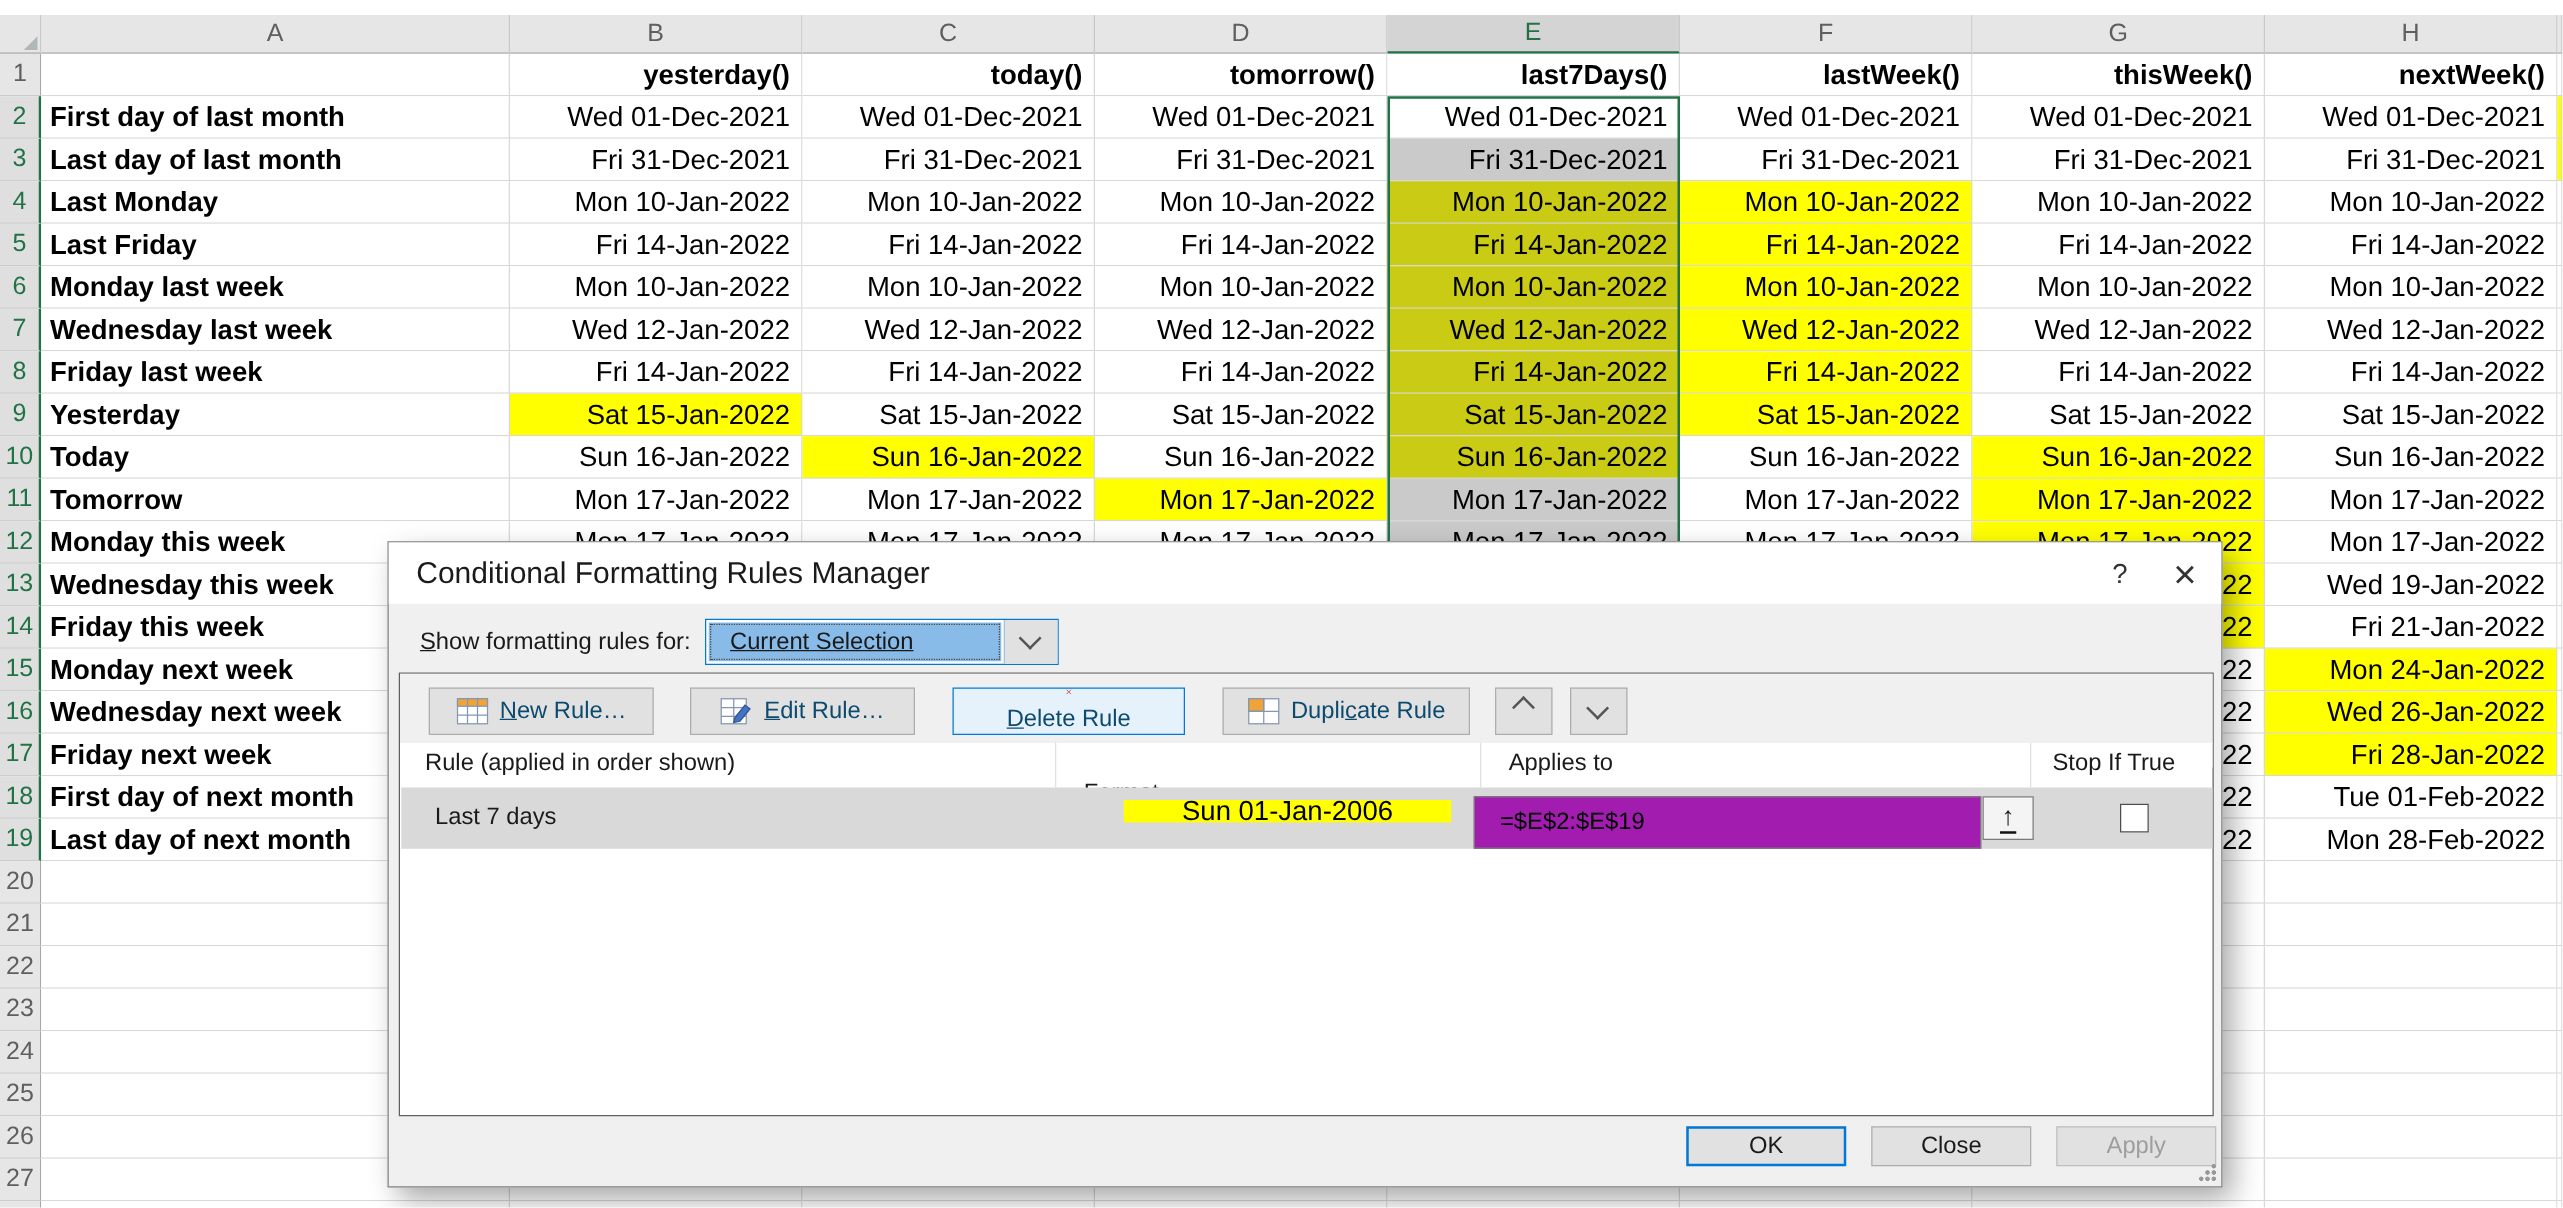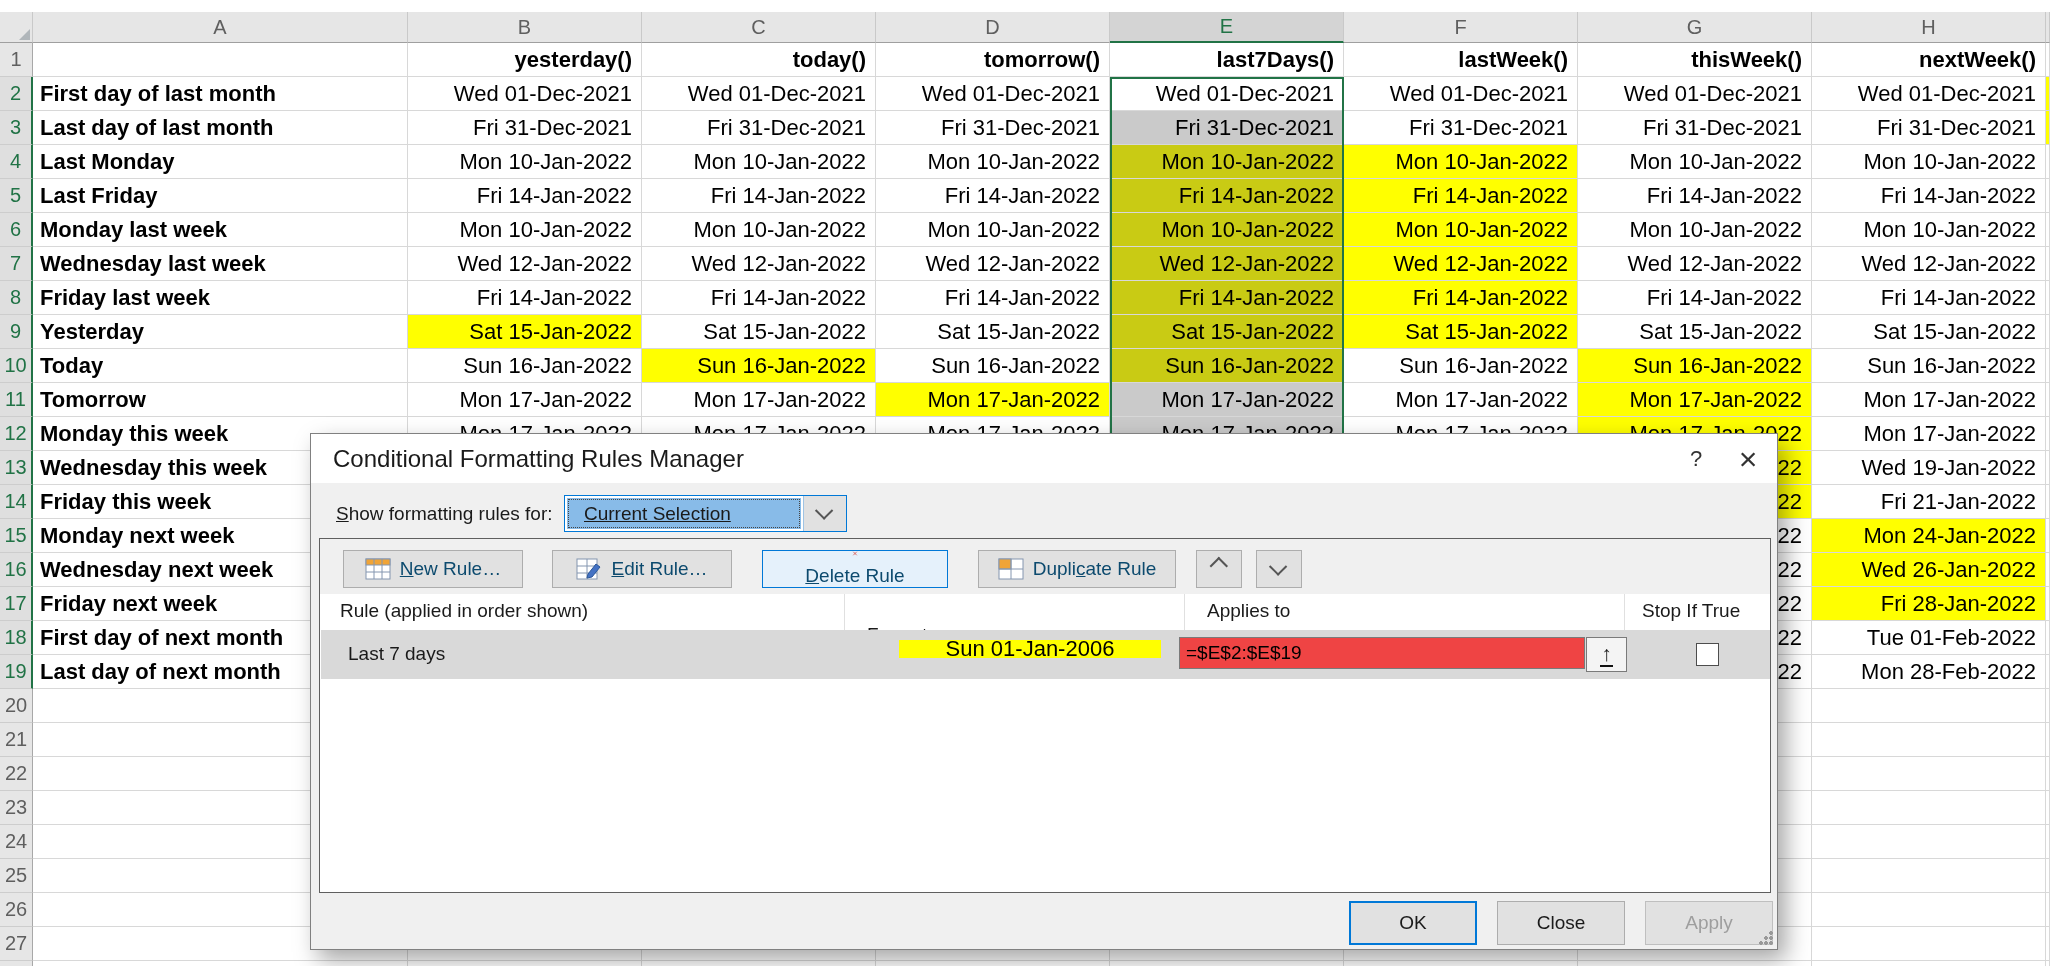--- a/index.html
+++ b/index.html
@@ -72,31 +72,31 @@
   .sqbtn{position:absolute;top:11px;height:38px;width:46px;background:#e1e1e1;
       border:1px solid #adadad;box-sizing:border-box;display:flex;align-items:center;
       justify-content:center;}
   #lheader{position:absolute;left:0;top:55px;right:0;height:20px;background:#fff;}
   #lheader span{position:absolute;top:6px;}
   .vsep{position:absolute;top:55px;height:36px;width:1px;background:#e0e0e0;}
   #rulerow{position:absolute;left:1px;top:91px;width:1449px;height:49px;background:#d9d9d9;}
   #rule-name{position:absolute;left:27px;top:13px;}
   #fmt-preview{position:absolute;left:578px;top:10px;width:262px;height:18px;background:#ffff00;
       display:flex;align-items:center;justify-content:center;font-size:22px;color:#000;}
-  #applies{position:absolute;left:858px;top:7px;width:406px;height:32px;background:#ef4444;
+  #applies{position:absolute;left:858px;top:7px;width:406px;height:42px;background:#a21caf;
       border:1px solid #7a7a7a;box-sizing:border-box;font-family:"Liberation Sans",sans-serif;
-      font-size:19px;padding:0 6px;color:#000;}
+      font-size:19px;padding:0 20px;color:#000;}
   #rangebtn{position:absolute;left:1265px;top:7px;width:41px;height:35px;background:#f4f4f4;
       border:1px solid #7a7a7a;box-sizing:border-box;display:flex;align-items:center;
       justify-content:center;}
   #rangebtn .arrow{font-size:21px;font-weight:bold;border-bottom:2px solid #111;
       line-height:22px;padding:0 1px;}
   .cb{position:absolute;left:1375px;top:13px;width:23px;height:23px;background:#fff;
       border:1px solid #4d4d4d;box-sizing:border-box;}
-  .botbtn{position:absolute;top:467px;width:128px;height:44px;background:#e1e1e1;
+  .botbtn{position:absolute;top:467px;width:128px;height:32px;background:#e1e1e1;
       border:1px solid #adadad;box-sizing:border-box;display:flex;align-items:center;
       justify-content:center;font-size:19px;color:#1a1a1a;}
   #btn-ok{left:1038px;border:2px solid #0078d7;}
   #btn-close{left:1186px;}
   #btn-apply{left:1334px;border:1px solid #bfbfbf;color:#9e9e9e;}
   #grip{position:absolute;right:4px;bottom:4px;width:14px;height:14px;
       background:
         radial-gradient(circle at 12px 12px,#999 1.6px,transparent 2px),
         radial-gradient(circle at 12px 7px,#999 1.6px,transparent 2px),
         radial-gradient(circle at 7px 12px,#999 1.6px,transparent 2px),

